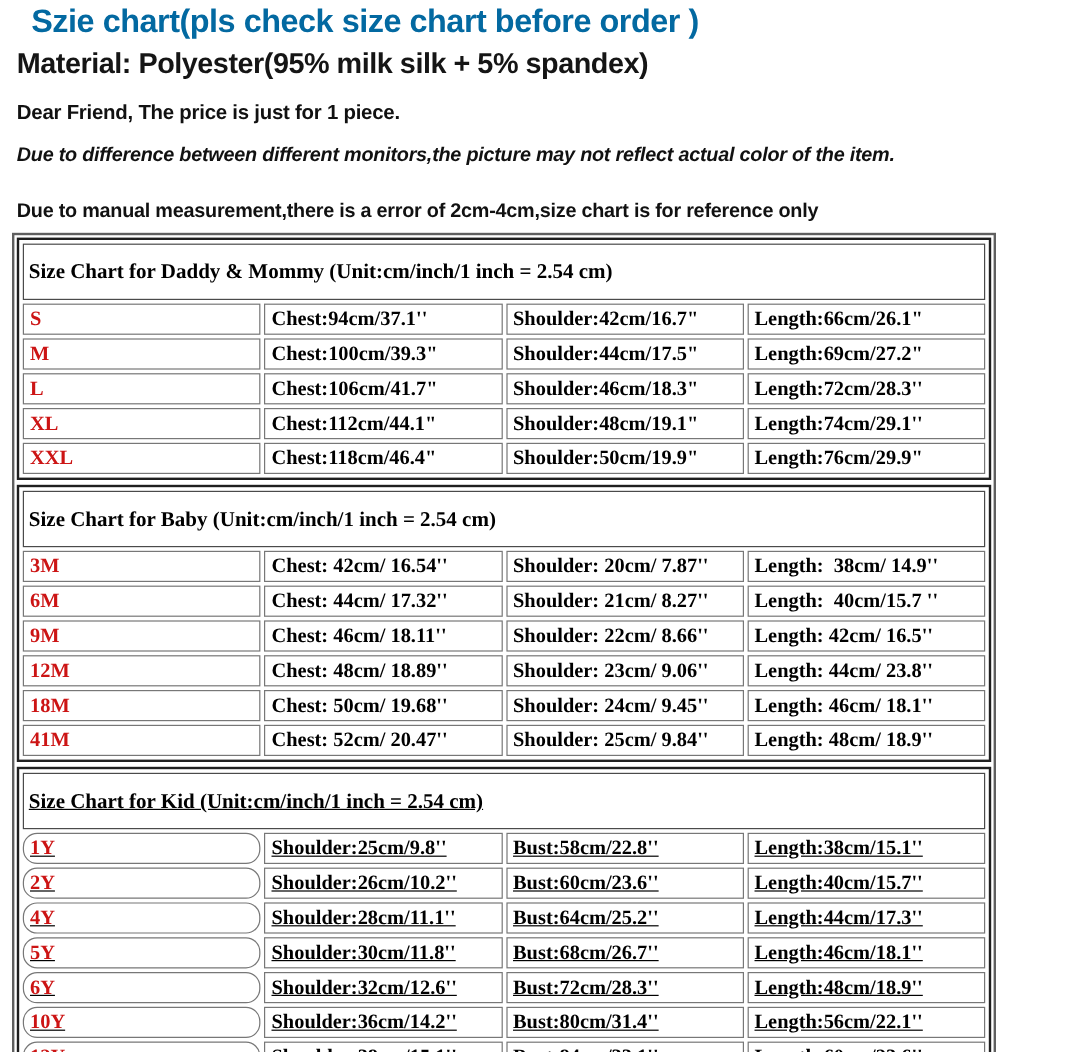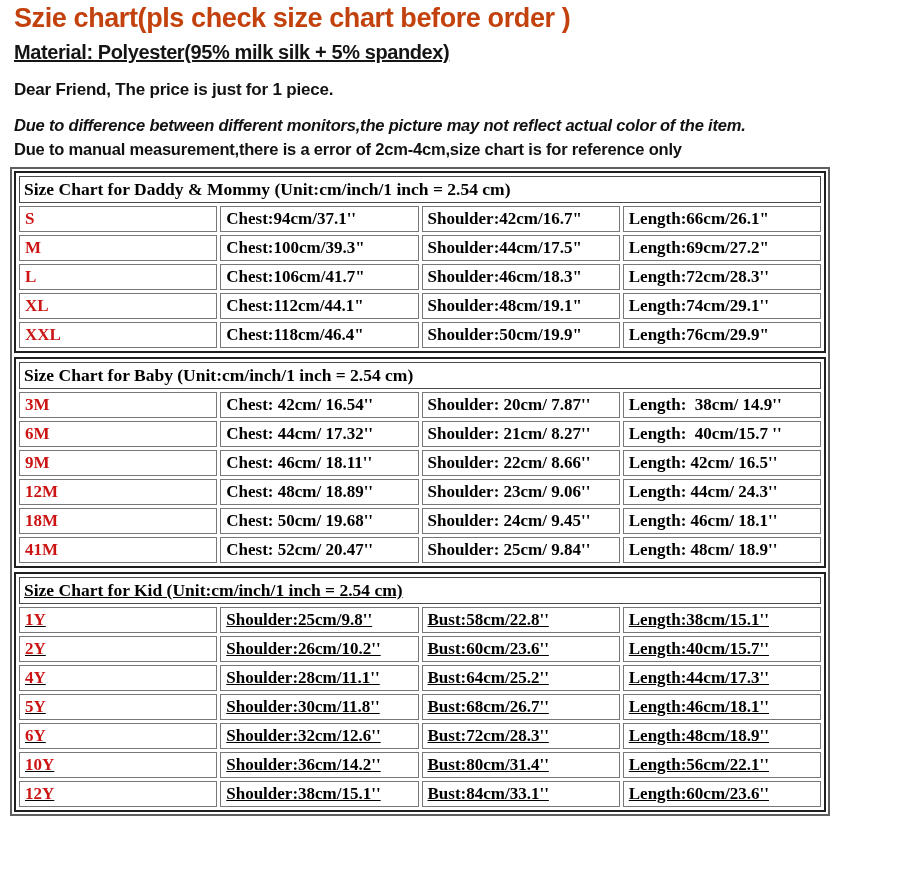--- a/index.html
+++ b/index.html
@@ -7,45 +7,44 @@
     padding: 0;
     background: #ffffff;
   }
   body {
     width: 904px;
     height: 877px;
     overflow: hidden;
     font-family: "Liberation Sans", sans-serif;
   }
   .page-title {
-    color: #c2410c;
+    color: #0369a1;
     font-weight: bold;
     font-size: 27px;
     line-height: 1.1;
     letter-spacing: -0.4px;
-    margin: 4px 0 0 14px;
+    margin: 4px 0 0 26px;
   }
   .material-line {
     color: #151515;
     font-weight: bold;
-    font-size: 20px;
+    font-size: 24px;
     line-height: 1.1;
     letter-spacing: -0.4px;
     margin: 7px 0 0 14px;
-    text-decoration: underline;
   }
   .note {
     color: #111111;
     font-weight: bold;
     margin: 0 0 0 14px;
     letter-spacing: -0.2px;
   }
   .note-price   { font-size: 17px; margin-top: 17px; }
   .note-monitor { font-size: 16.5px; margin-top: 16px; font-style: italic; }
-  .note-measure { font-size: 16.5px; margin-top: 5px; }
+  .note-measure { font-size: 16.5px; margin-top: 28px; }
 
   .tables-wrap {
     width: 812px;
     margin: 8px 0 0 10px;
     border: 2px solid #5f5f5f;
     padding: 2px;
     background: #ffffff;
   }
   table.size-table {
     width: 100%;
@@ -59,42 +58,42 @@
   table.size-table:last-child { margin-bottom: 0; text-decoration: underline; }
   th.table-title-cell {
     text-align: left;
     font-family: "Liberation Serif", serif;
     font-weight: bold;
     font-size: 17.5px;
     line-height: 21px;
     height: 21px;
     color: #000000;
     border: 1px solid #4a4a4a;
-    padding: 2px 4px;
+    padding: 12px 4px;
     white-space: pre;
     overflow: hidden;
   }
   td {
     font-family: "Liberation Serif", serif;
     font-weight: bold;
     font-size: 17px;
     line-height: 24px;
     height: 24px;
     color: #000000;
     border: 1px solid #777777;
     padding: 0 5px;
     white-space: pre;
     overflow: hidden;
   }
   td.size-col { color: #cc1414; }
 
   
   .t0 .c0 { width: 10%; }   .t0 .c1 { width: 28.5%; } .t0 .c2 { width: 31%; }   .t0 .c3 { width: 30.5%; }
   .t1 .c0 { width: 7%; }    .t1 .c1 { width: 29%; }   .t1 .c2 { width: 32.5%; margin-left: 41px; } .t1 .c3 { width: 31.5%; }
-  .t2 .c0 { width: 8.6%; }  .t2 .c1 { width: 33%; }   .t2 .c2 { width: 27%; }   .t2 .c3 { width: 31.4%; margin-top: 11px; }
+  .t2 .c0 { width: 8.6%; border-radius: 12px; }  .t2 .c1 { width: 33%; }   .t2 .c2 { width: 27%; }   .t2 .c3 { width: 31.4%; margin-top: 11px; }
 </style>
 </head>
 <body>
 
 <div class="page-title">Szie chart(pls check size chart before order )</div>
 <div class="material-line">Material: Polyester(95% milk silk  + 5% spandex)</div>
 <div class="note note-price">Dear Friend, The price is just for 1 piece.</div>
 <div class="note note-monitor">Due to difference between different monitors,the picture may not reflect actual color of the item.</div>
 <div class="note note-measure">Due to manual measurement,there is a error of 2cm-4cm,size chart is for reference only</div>
 
@@ -162,21 +161,21 @@
         <tr>
           <td class="c0 size-col">9M</td>
           <td class="c1">Chest: 46cm/ 18.11''</td>
           <td class="c2">Shoulder: 22cm/ 8.66''</td>
           <td class="c3">Length: 42cm/ 16.5''</td>
         </tr>
         <tr>
           <td class="c0 size-col">12M</td>
           <td class="c1">Chest: 48cm/ 18.89''</td>
           <td class="c2">Shoulder: 23cm/ 9.06''</td>
-          <td class="c3">Length: 44cm/ 24.3''</td>
+          <td class="c3">Length: 44cm/ 23.8''</td>
         </tr>
         <tr>
           <td class="c0 size-col">18M</td>
           <td class="c1">Chest: 50cm/ 19.68''</td>
           <td class="c2">Shoulder: 24cm/ 9.45''</td>
           <td class="c3">Length: 46cm/ 18.1''</td>
         </tr>
         <tr>
           <td class="c0 size-col">41M</td>
           <td class="c1">Chest: 52cm/ 20.47''</td>

